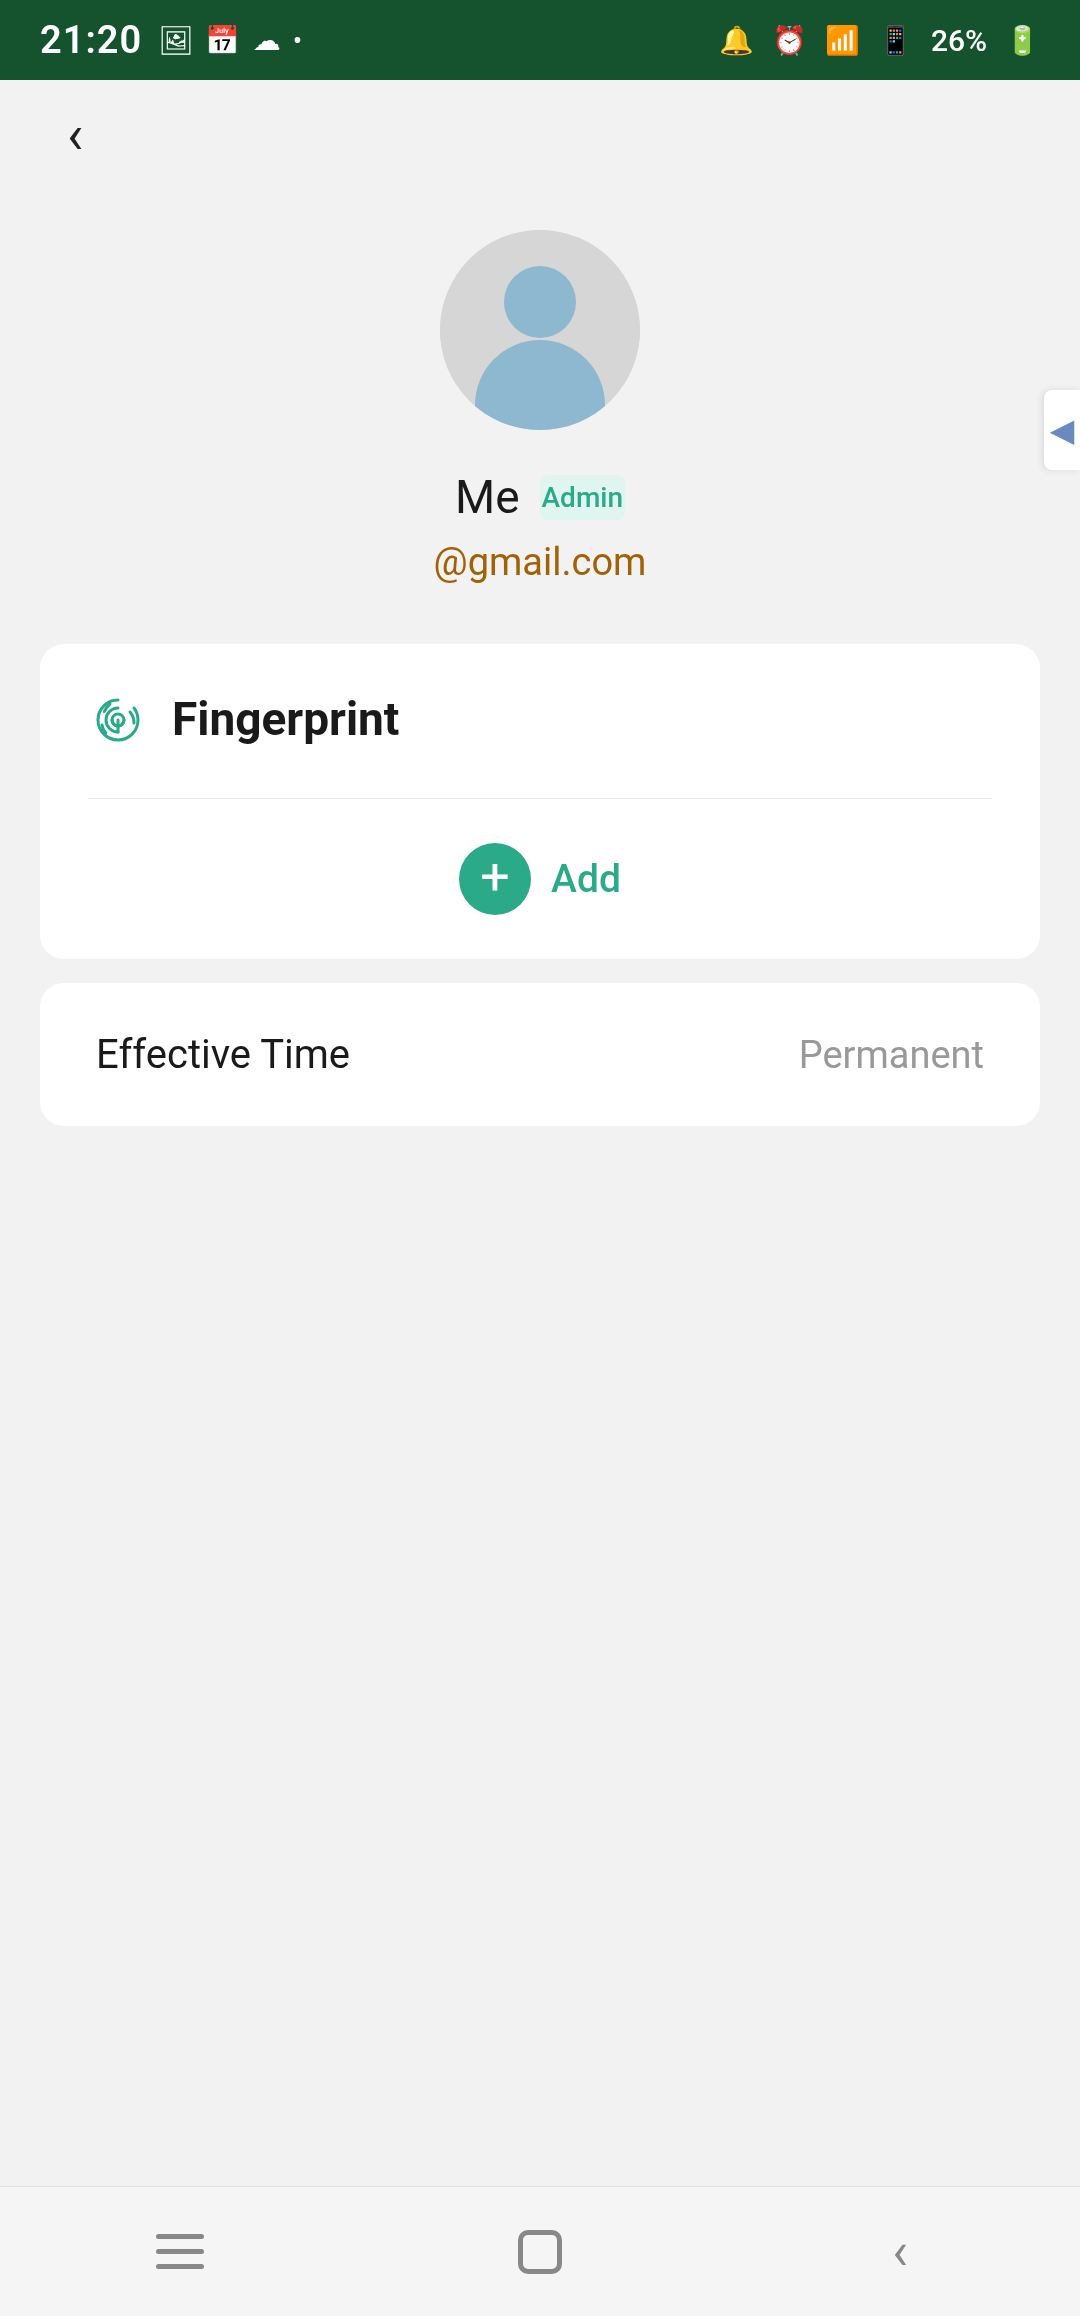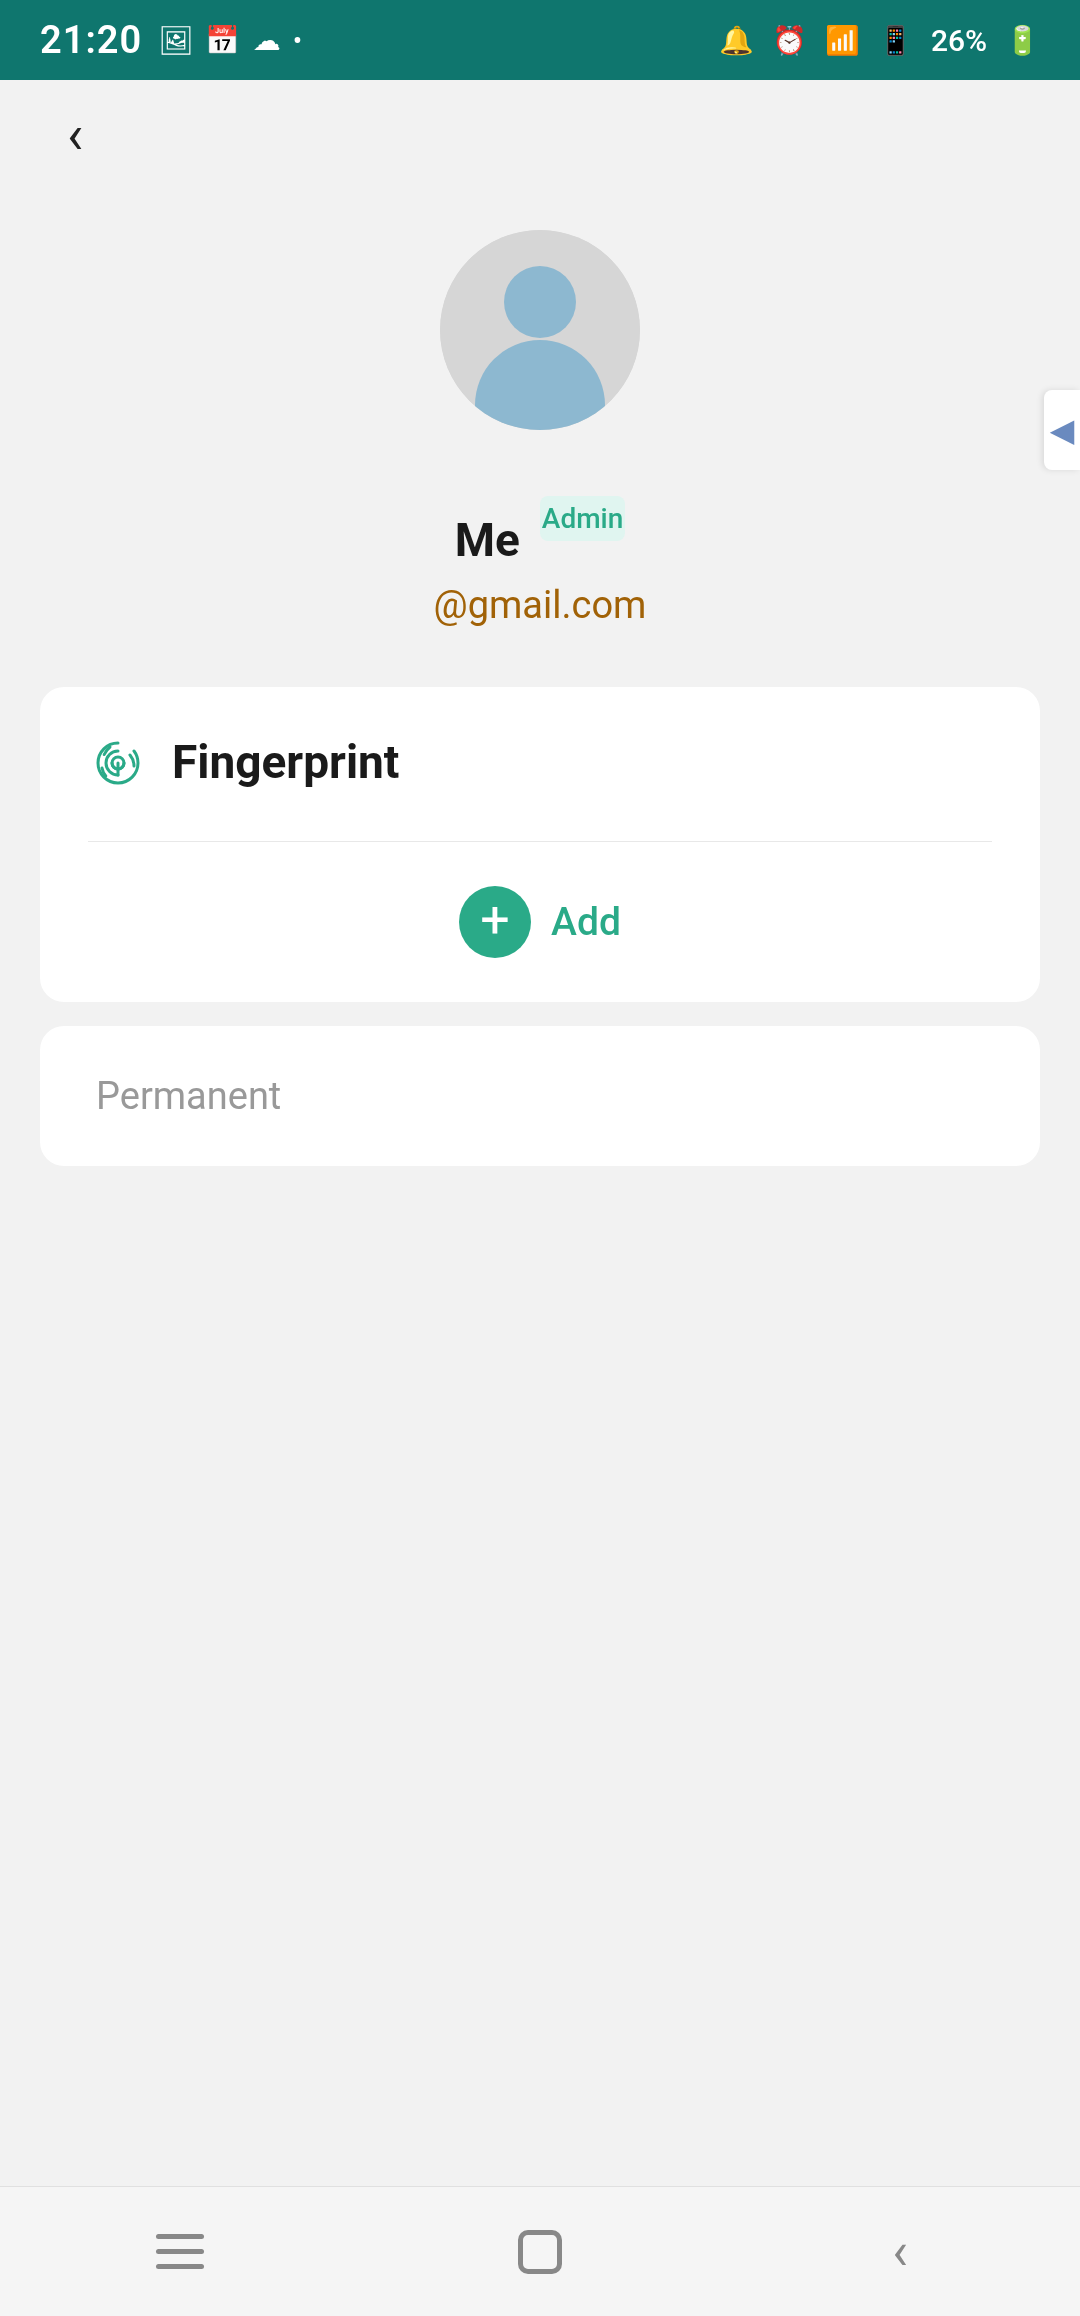--- a/index.html
+++ b/index.html
@@ -14,21 +14,21 @@
       height: 2316px;
       background: #f2f2f2;
       font-family: 'Roboto', Arial, sans-serif;
       overflow: hidden;
     }
 
     
     .status-bar {
       width: 100%;
       height: 80px;
-      background: #0f766e;
+      background: #14532d;
       display: flex;
       align-items: center;
       justify-content: space-between;
       padding: 0 40px;
     }
 
     .status-bar-left {
       display: flex;
       align-items: center;
       gap: 16px;
@@ -167,23 +167,22 @@
 
     .profile-name-row {
       display: flex;
       align-items: center;
       gap: 20px;
       margin-bottom: 16px;
     }
 
     .profile-name {
       font-size: 46px;
-      font-weight: 700;
+      font-weight: 400;
       color: #1a1a1a;
-      margin-top: 43px;
     }
 
     .admin-badge {
       background: #e0f5f0;
       color: #2aaa88;
       font-size: 28px;
       font-weight: 500;
       padding: 6px 2px;
       border-radius: 8px;
     }
@@ -420,20 +419,21 @@
 
     <div class="add-button-row">
       <div class="add-circle">
         <span class="add-plus">+</span>
       </div>
       <span class="add-label">Add</span>
     </div>
   </div>
 
   <div class="card effective-time-card">
+    <span class="effective-time-label">Effective Time</span>
     <span class="effective-time-value">Permanent</span>
   </div>
 
 </div>
 
 <div class="bottom-nav">
   <div class="nav-btn">
     <div class="three-lines">
       <span></span>
       <span></span>

